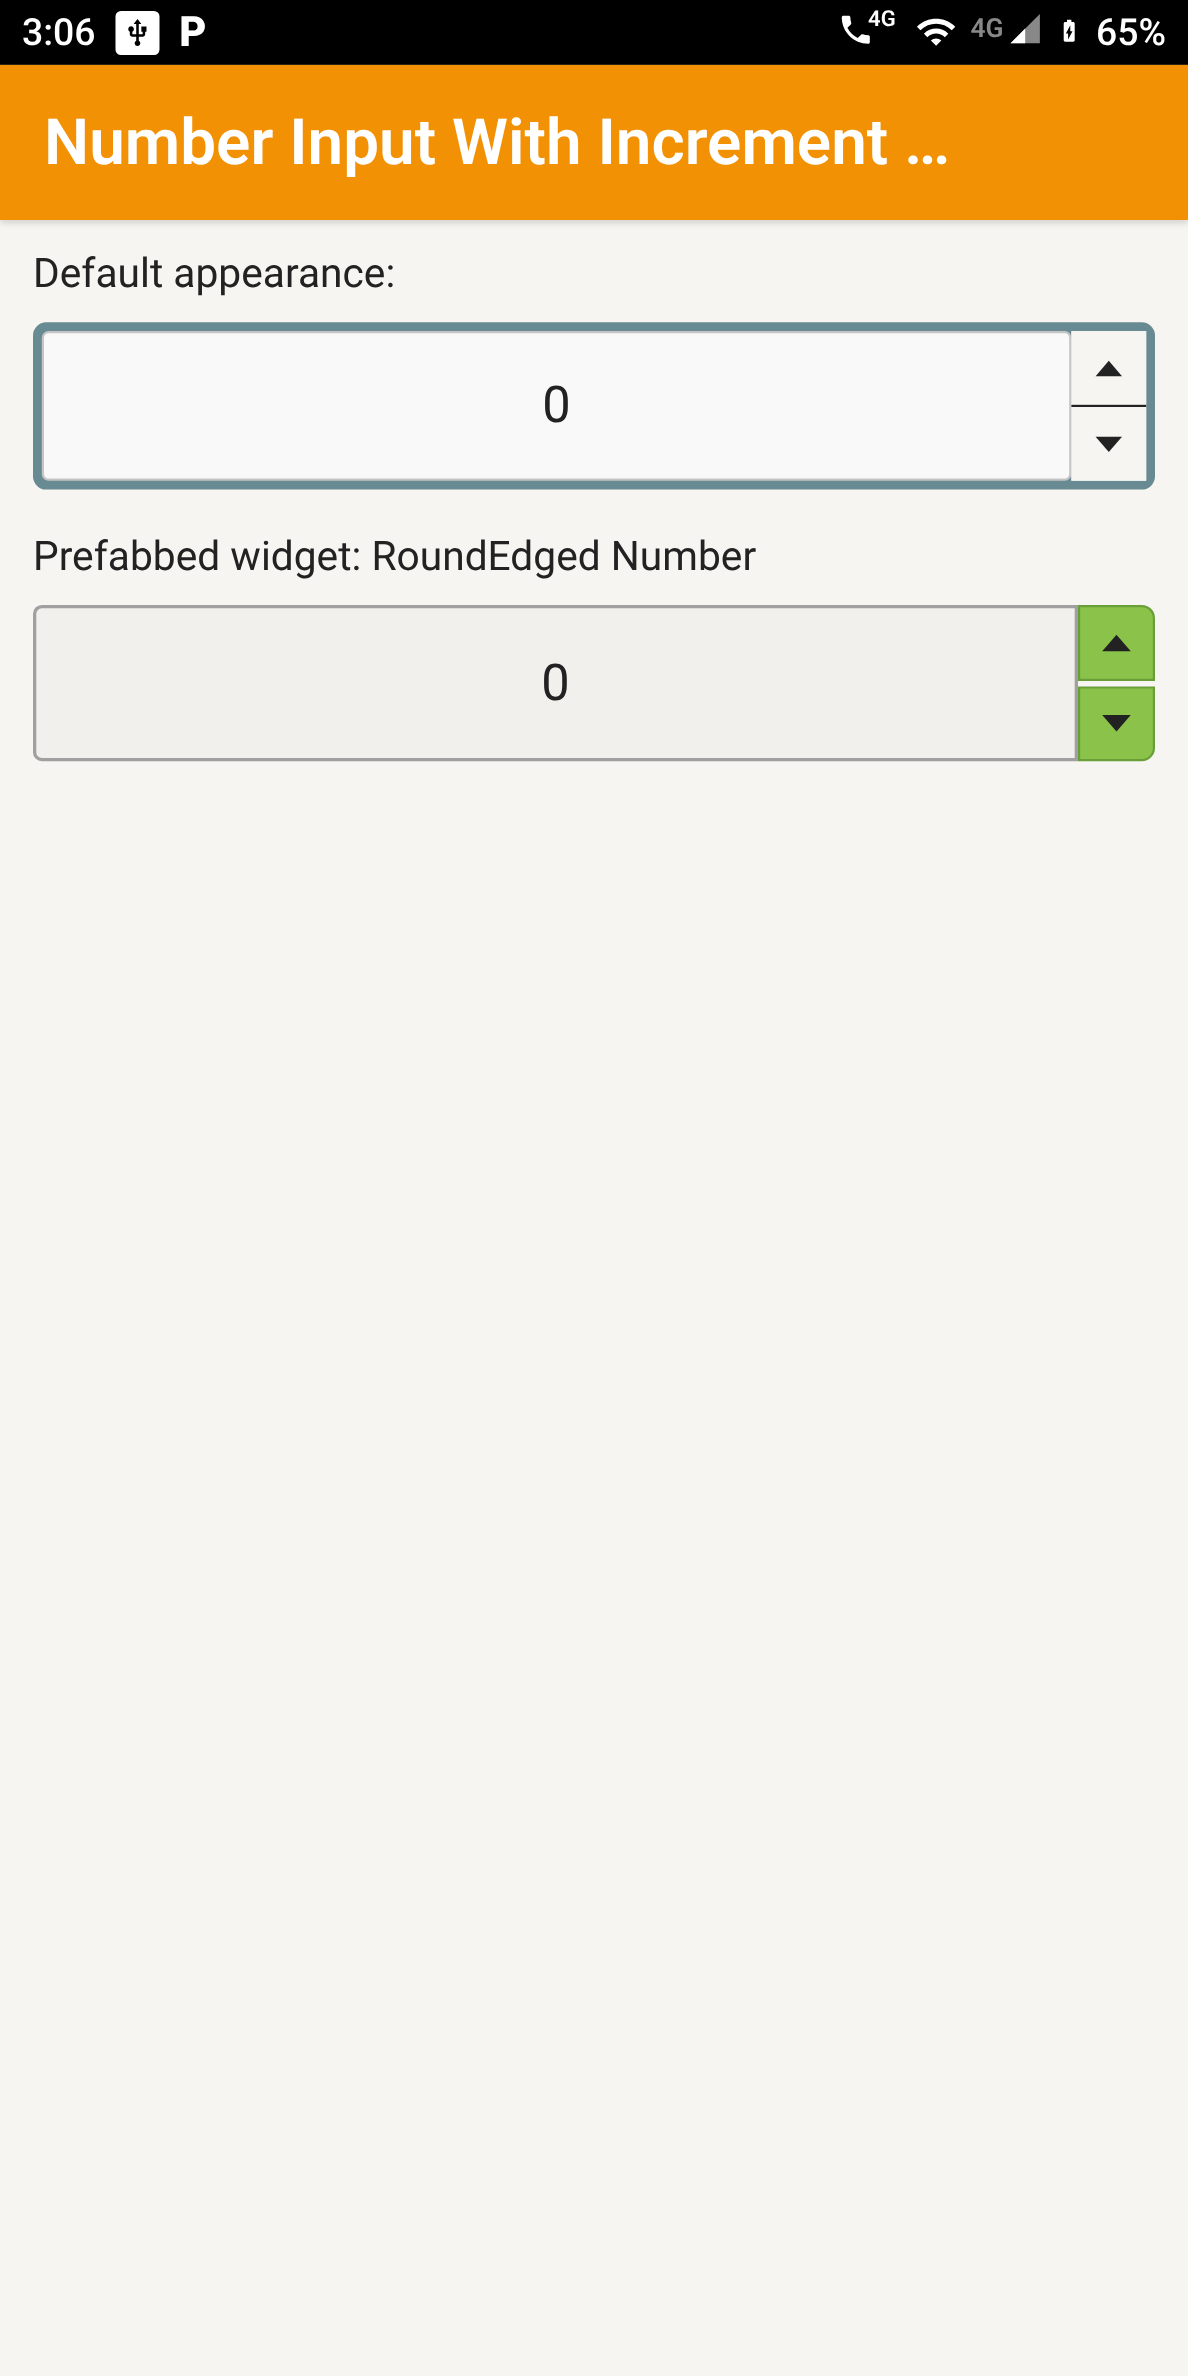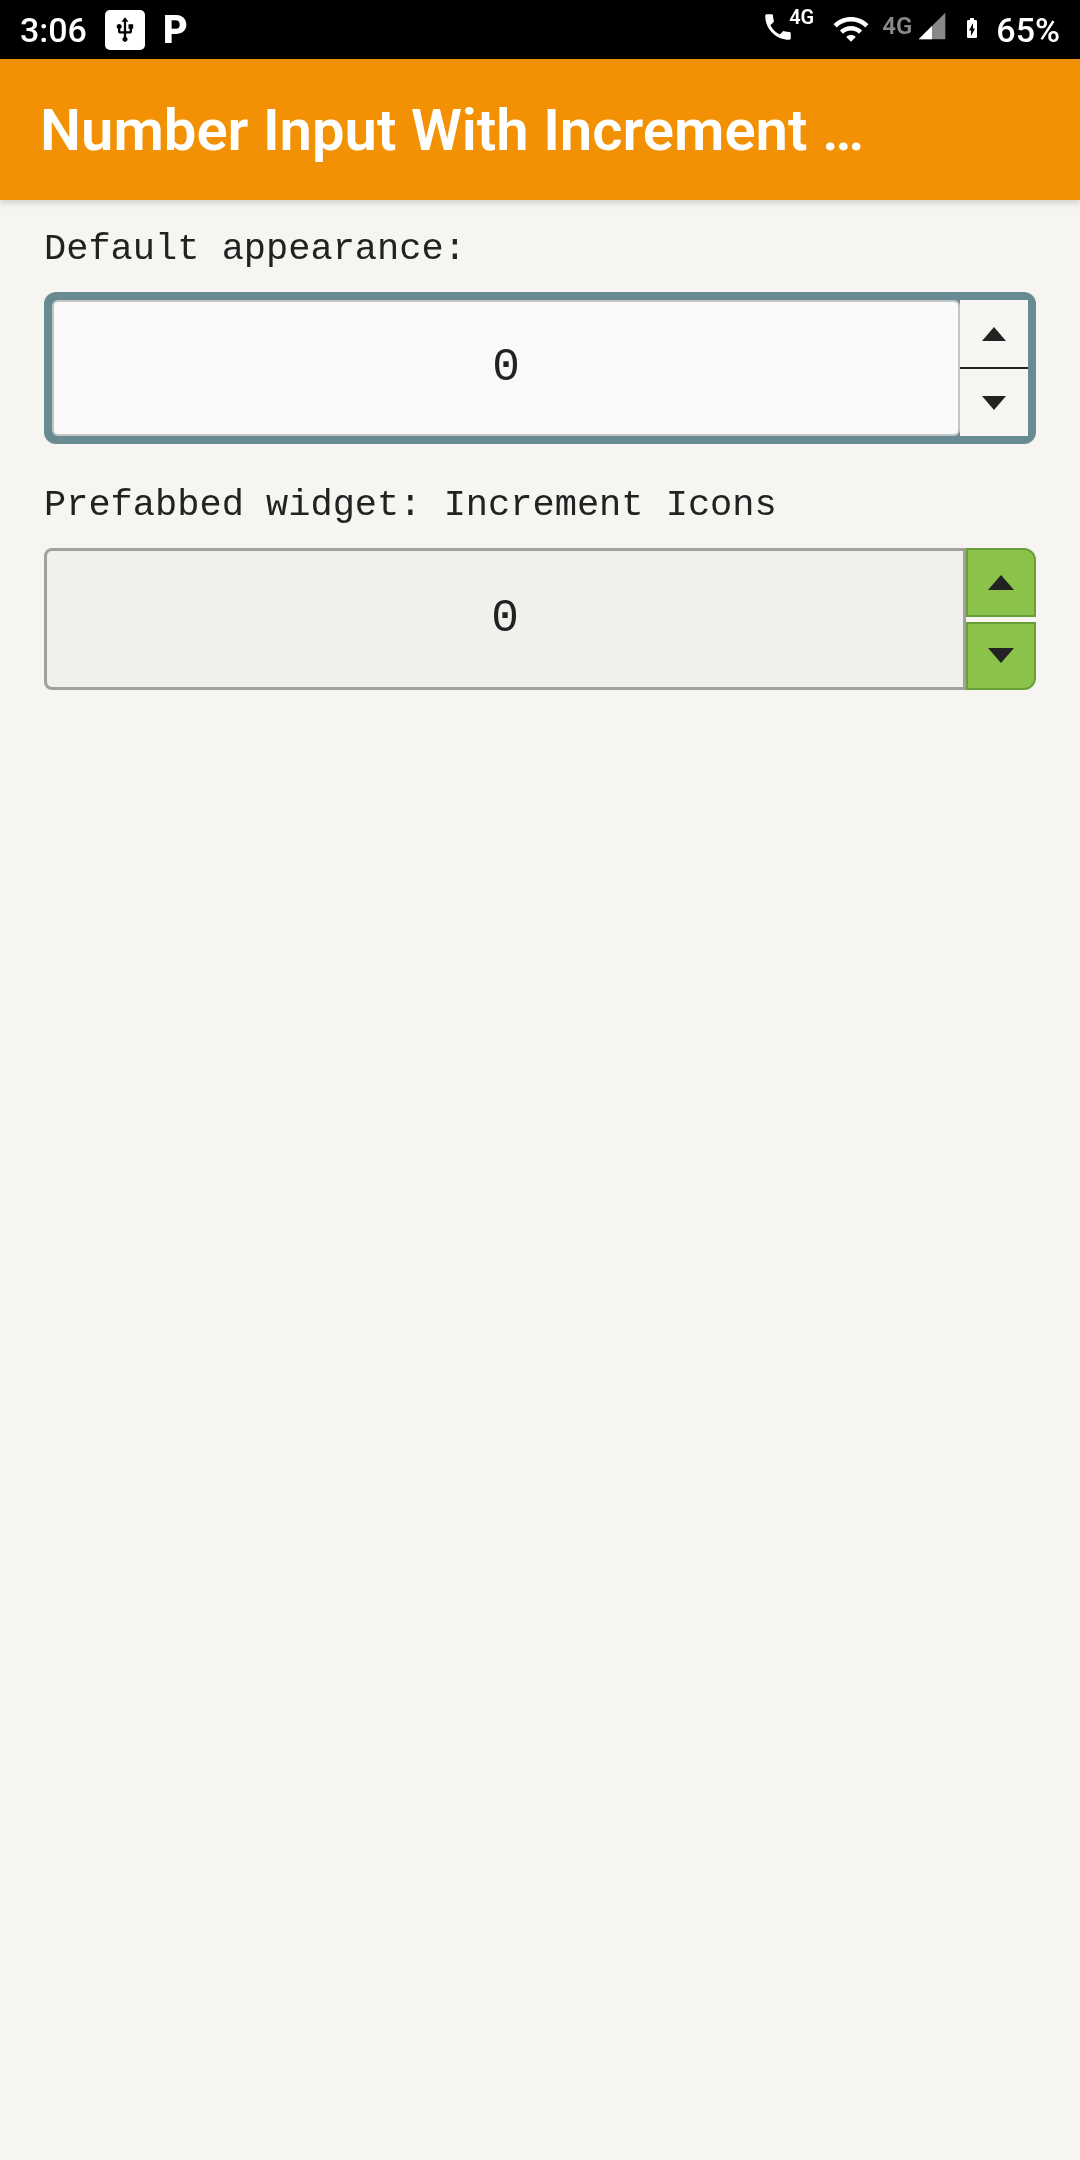--- a/index.html
+++ b/index.html
@@ -76,22 +76,21 @@
     }
     .app-title {
       color: #fff;
       font-size: 58px;
       font-weight: 600;
       white-space: nowrap;
       overflow: hidden;
       text-overflow: ellipsis;
     }
     .content {
-      padding: 28px 44px;
-      font-family: Liberation Mono, monospace;
+      padding: 28px 30px;
     }
     .section-label {
       font-size: 37px;
       color: #222;
       margin-bottom: 22px;
     }
     .section-label2 {
       font-size: 37px;
       color: #222;
       margin-top: 40px;
@@ -257,21 +256,21 @@
     <div class="stepper1-buttons">
       <div class="stepper1-btn up">
         <div class="triangle-up"></div>
       </div>
       <div class="stepper1-btn">
         <div class="triangle-down"></div>
       </div>
     </div>
   </div>
 
-  <div class="section-label2">Prefabbed widget: Increment Icons</div>
+  <div class="section-label2">Prefabbed widget: RoundEdged Number</div>
 
   <div class="stepper2">
     <div class="stepper2-input">0</div>
     <div class="stepper2-buttons">
       <div class="stepper2-btn up">
         <div class="triangle-up2"></div>
       </div>
       <div class="stepper2-btn down">
         <div class="triangle-down2"></div>
       </div>

